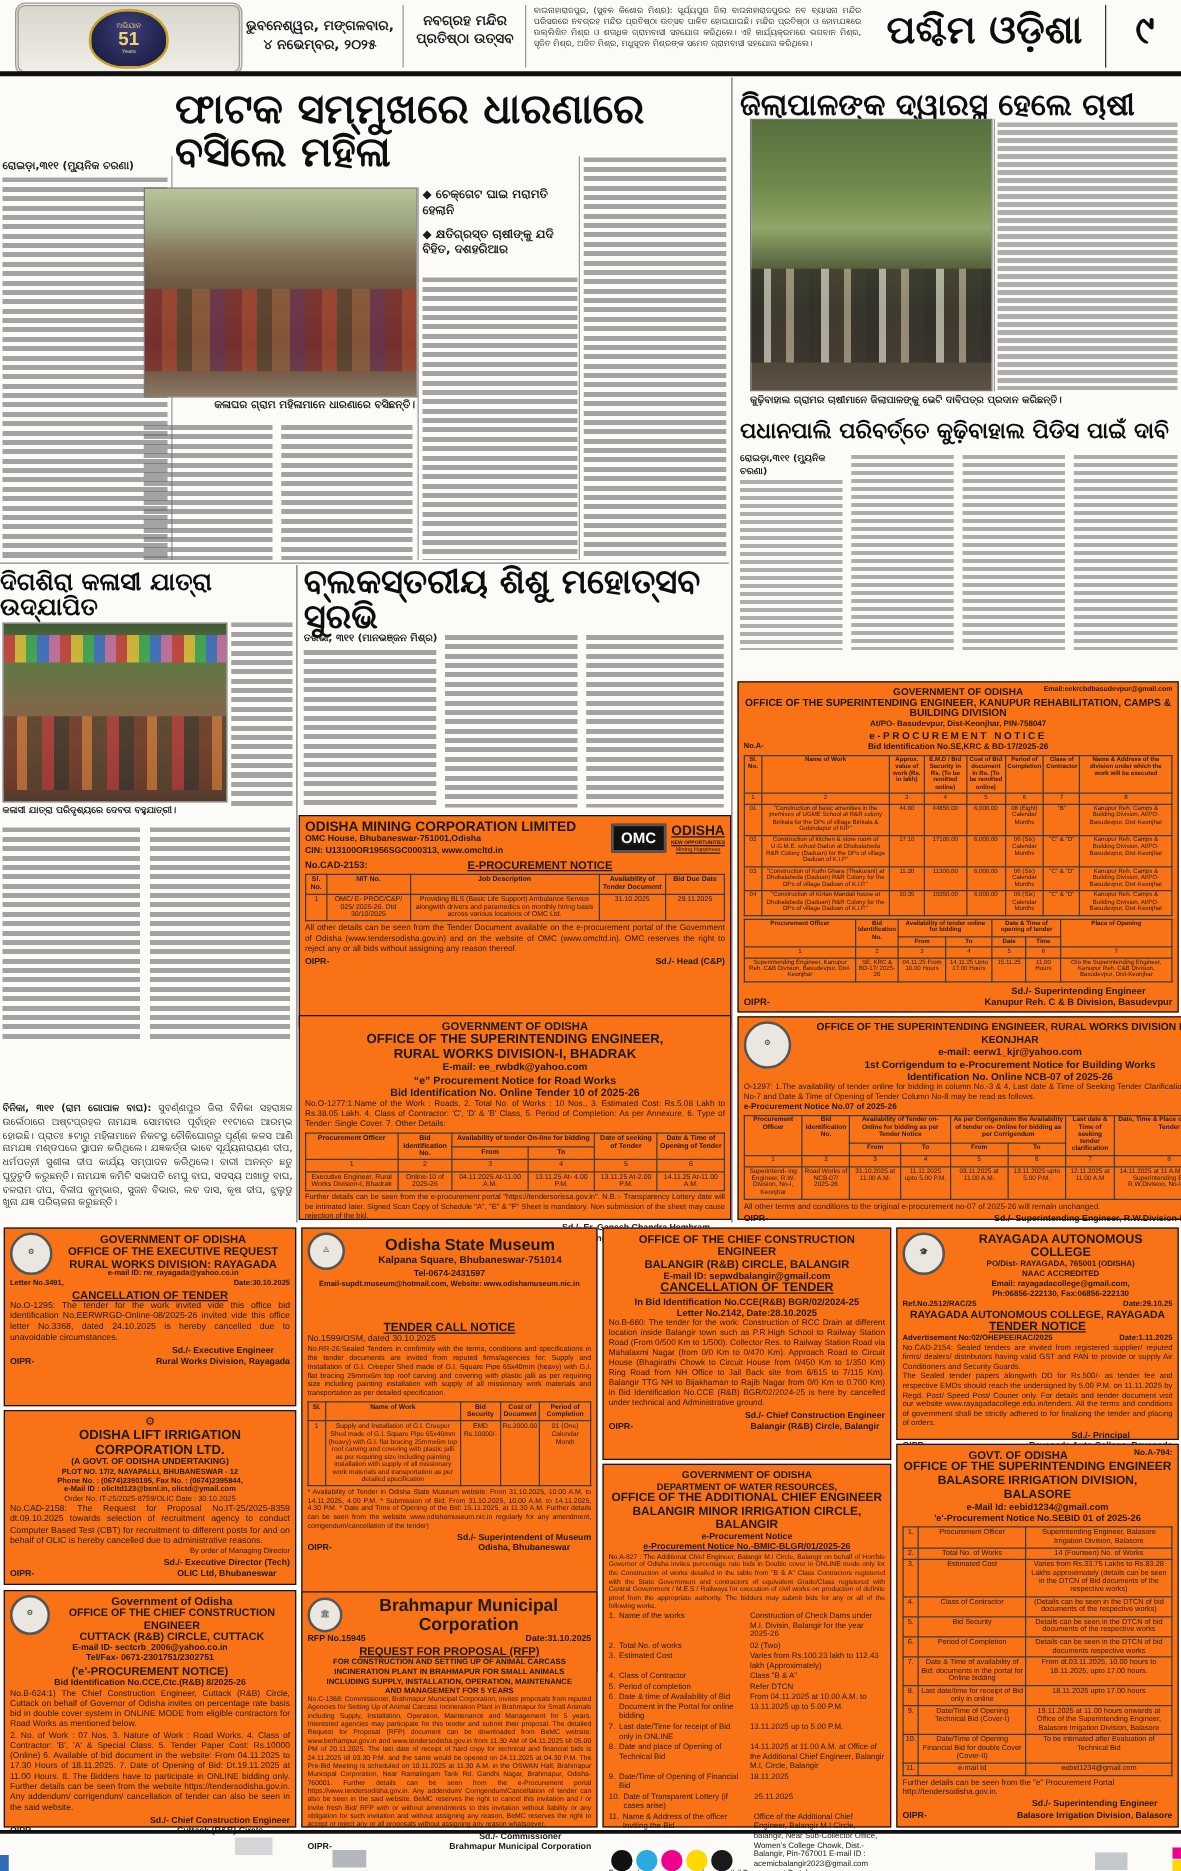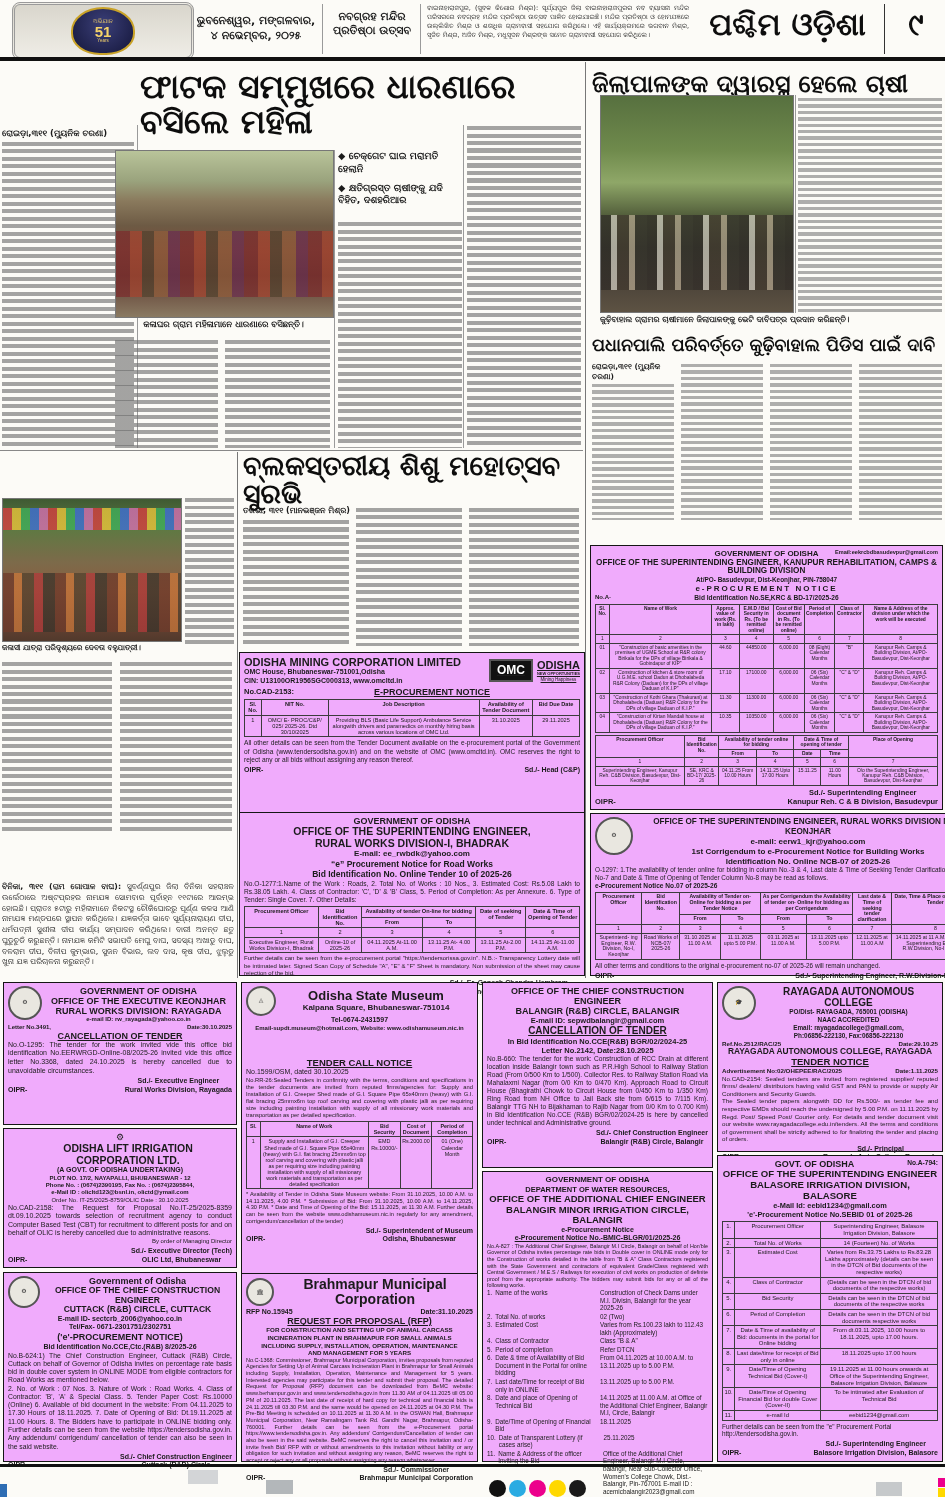--- a/index.html
+++ b/index.html
@@ -10,21 +10,21 @@
   .hl{font-weight:bold;color:#0d0d0d;line-height:1.05;}
   .tx{background-image:repeating-linear-gradient(to bottom,#6d6d6d 0 4px,rgba(0,0,0,0) 4px 7.5px);
       opacity:.62;}
   .tx2{background-image:repeating-linear-gradient(to bottom,#7a7a7a 0 3.4px,rgba(0,0,0,0) 3.4px 6.4px);opacity:.6;}
   .vr{background:#9a9a9a;width:1px;}
   .hr{background:#111;}
   .cap{font-size:8.5px;font-weight:bold;line-height:1.15;}
   .dl{font-size:8.5px;font-weight:bold;}
   .photo{border:1px solid #777;}
   
-  .n{border:1.6px solid #151515;background:#f0abfc;font-size:7px;line-height:1.22;padding:3px 4px;box-sizing:border-box;}
+  .n{border:1.6px solid #151515;background:#f97316;font-size:7px;line-height:1.22;padding:3px 4px;box-sizing:border-box;}
   .nc{text-align:center;}
   .nh1{font-weight:bold;font-size:11px;line-height:1.1;}
   .nh2{font-weight:bold;font-size:9px;line-height:1.12;}
   .nh3{font-weight:bold;font-size:7.5px;}
   .u{text-decoration:underline;}
   .b{font-weight:bold;}
   .t{border-collapse:collapse;width:100%;font-size:5.6px;line-height:1.12;margin:2px 0;}
   .t td,.t th{border:1px solid #3c3c3c;padding:1px 1.5px;vertical-align:top;text-align:center;}
   .t th{font-weight:bold;}
   .left{text-align:left;}
@@ -71,21 +71,21 @@
   <div class="abs odia hl" style="left:140px;top:70px;width:444px;font-size:33px;">ଫାଟକ ସମ୍ମୁଖରେ ଧାରଣାରେ ବସିଲେ ମହିଳା</div>
   <div class="abs odia dl" style="left:2px;top:128px;width:132px;">ରୋଇଡ଼ା,୩୧୧ (ମ୍ୟୁନିକ ଚରଣା)</div>
   <div class="abs tx" style="left:2px;top:142px;width:132px;height:306px;"></div>
   <div class="abs vr" style="left:137px;top:125px;height:323px;"></div>
 
   <div class="abs photo" style="left:115px;top:150px;width:217px;height:166px;background:
       linear-gradient(180deg,#b9c49a 0%,#9aa37d 18%,#8a7a5d 30%,#6d5a44 45%,#7a4a3a 60%,#5d3a30 75%,#8a7a62 100%);">
     <div style="position:absolute;left:0;top:48%;width:100%;height:40%;background:
         repeating-linear-gradient(90deg,#7c2d2d 0 14px,#a3442f 14px 26px,#54422e 26px 38px,#8f5c3a 38px 52px,#6b2f4f 52px 64px);opacity:.75;"></div>
   </div>
-  <div class="abs odia cap" style="left:115px;top:320px;width:217px;text-align:center;">କଳାଘର ଗ୍ରାମ ମହିଳାମାନେ ଧାରଣାରେ ବସିଛନ୍ତି।</div>
+  <div class="abs odia cap" style="left:115px;top:320px;width:217px;text-align:right;">କଳାଘର ଗ୍ରାମ ମହିଳାମାନେ ଧାରଣାରେ ବସିଛନ୍ତି।</div>
 
   <div class="abs odia" style="left:338px;top:150px;width:124px;font-size:9.5px;font-weight:bold;line-height:1.35;">
     <div>◆ <span>ଚେକ୍‌ଗେଟ ଘାଇ ମରାମତି ହେଲାନି</span></div>
     <div style="margin-top:6px;">◆ <span>କ୍ଷତିଗ୍ରସ୍ତ ଚାଷୀଙ୍କୁ ଯଦି ବିହିତ, ଦଶହରିଆର</span></div>
   </div>
   <div class="abs tx" style="left:338px;top:222px;width:124px;height:226px;"></div>
   <div class="abs vr" style="left:334px;top:150px;height:298px;"></div>
   <div class="abs tx" style="left:467px;top:126px;width:114px;height:322px;"></div>
   <div class="abs vr" style="left:463px;top:125px;height:323px;"></div>
   <div class="abs tx" style="left:115px;top:340px;width:103px;height:108px;"></div>
@@ -102,20 +102,21 @@
   <div class="abs vr" style="left:795px;top:95px;height:218px;"></div>
   <div class="abs odia cap" style="left:600px;top:315px;width:342px;font-size:8px;">କୁଢ଼ିବାହାଲ ଗ୍ରାମର ଚାଷୀମାନେ ଜିଲାପାଳଙ୍କୁ ଭେଟି ଦାବିପତ୍ର ପ୍ରଦାନ କରିଛନ୍ତି।</div>
   <div class="abs odia hl" style="left:592px;top:336px;width:350px;font-size:17.5px;">ପଧାନପାଲି ପରିବର୍ତ୍ତେ କୁଢ଼ିବାହାଲ ପିଡିସ ପାଇଁ ଦାବି</div>
   <div class="abs odia dl" style="left:592px;top:362px;width:86px;font-size:7.5px;">ରୋଇଡ଼ା,୩୧୧ (ମ୍ୟୁନିକ ଚରଣା)</div>
   <div class="abs tx2" style="left:592px;top:384px;width:82px;height:136px;"></div>
   <div class="abs tx2" style="left:681px;top:364px;width:82px;height:156px;"></div>
   <div class="abs tx2" style="left:770px;top:364px;width:82px;height:156px;"></div>
   <div class="abs tx2" style="left:859px;top:364px;width:83px;height:156px;"></div>
 
   <div class="abs hr" style="left:0;top:450px;width:583px;height:1px;background:#888;"></div>
+  <div class="abs odia hl" style="left:0px;top:456px;width:236px;font-size:19.5px;">ଦିଗଶିରା କଳାସୀ ଯାତ୍ରା ଉଦ୍ଯାପିତ</div>
   <div class="abs photo" style="left:2px;top:498px;width:178px;height:142px;background:
       linear-gradient(180deg,#3f5a33 0%,#5d7a42 20%,#7d6a4a 45%,#8a5c3f 65%,#6b4534 85%,#51392c 100%);">
     <div style="position:absolute;left:0;top:6%;width:100%;height:16%;background:
         repeating-linear-gradient(90deg,#d43f3f 0 9px,#e8c33a 9px 18px,#3fae5a 18px 27px,#3f6fd4 27px 36px,#d46fb0 36px 45px);opacity:.8;"></div>
     <div style="position:absolute;left:0;top:52%;width:100%;height:42%;background:
         repeating-linear-gradient(90deg,#6e3a2a 0 11px,#c9773a 11px 19px,#53422e 19px 31px,#b03a3a 31px 40px,#3a332a 40px 52px);opacity:.75;"></div>
   </div>
   <div class="abs odia cap" style="left:2px;top:644px;width:178px;font-size:7.5px;">କଳାସୀ ଯାତ୍ରା ପରିଦୃଶ୍ୟରେ ଦେବତା ବହୁଯାତ୍ରୀ।</div>
   <div class="abs tx" style="left:185px;top:498px;width:49px;height:150px;"></div>
 
@@ -402,21 +403,21 @@
       <span>OIPR-</span>
       <span>Sd./- Superintending Engineer, R.W.Division-I, Keonjhar</span>
     </div>
   </div>
 
   <div class="abs n" style="left:3px;top:982px;width:234px;height:143px;">
     <div style="display:flex;gap:3px;">
       <div class="emb" style="width:30px;height:30px;">⚙</div>
       <div style="flex:1;">
         <div class="nc nh2">GOVERNMENT OF ODISHA</div>
-        <div class="nc nh2">OFFICE OF THE EXECUTIVE KEONJHAR</div>
+        <div class="nc nh2">OFFICE OF THE EXECUTIVE REQUEST</div>
         <div class="nc nh2">RURAL WORKS DIVISION: RAYAGADA</div>
         <div class="nc b" style="font-size:6px;">e-mail ID: rw_rayagada@yahoo.co.in</div>
       </div>
     </div>
     <div style="display:flex;justify-content:space-between;font-size:6px;font-weight:bold;">
       <span>Letter No.3491,</span>
       <span>Date:30.10.2025</span>
     </div>
     <div class="nc nh2 u">CANCELLATION OF TENDER</div>
     <div class="just" style="font-size:7px;">No.O-1295: The tender for the work invited vide this office bid identification No.EERWRGD-Online-08/2025-26 invited vide this office letter No.3368, dated 24.10.2025 is hereby cancelled due to unavoidable circumstances.</div>

